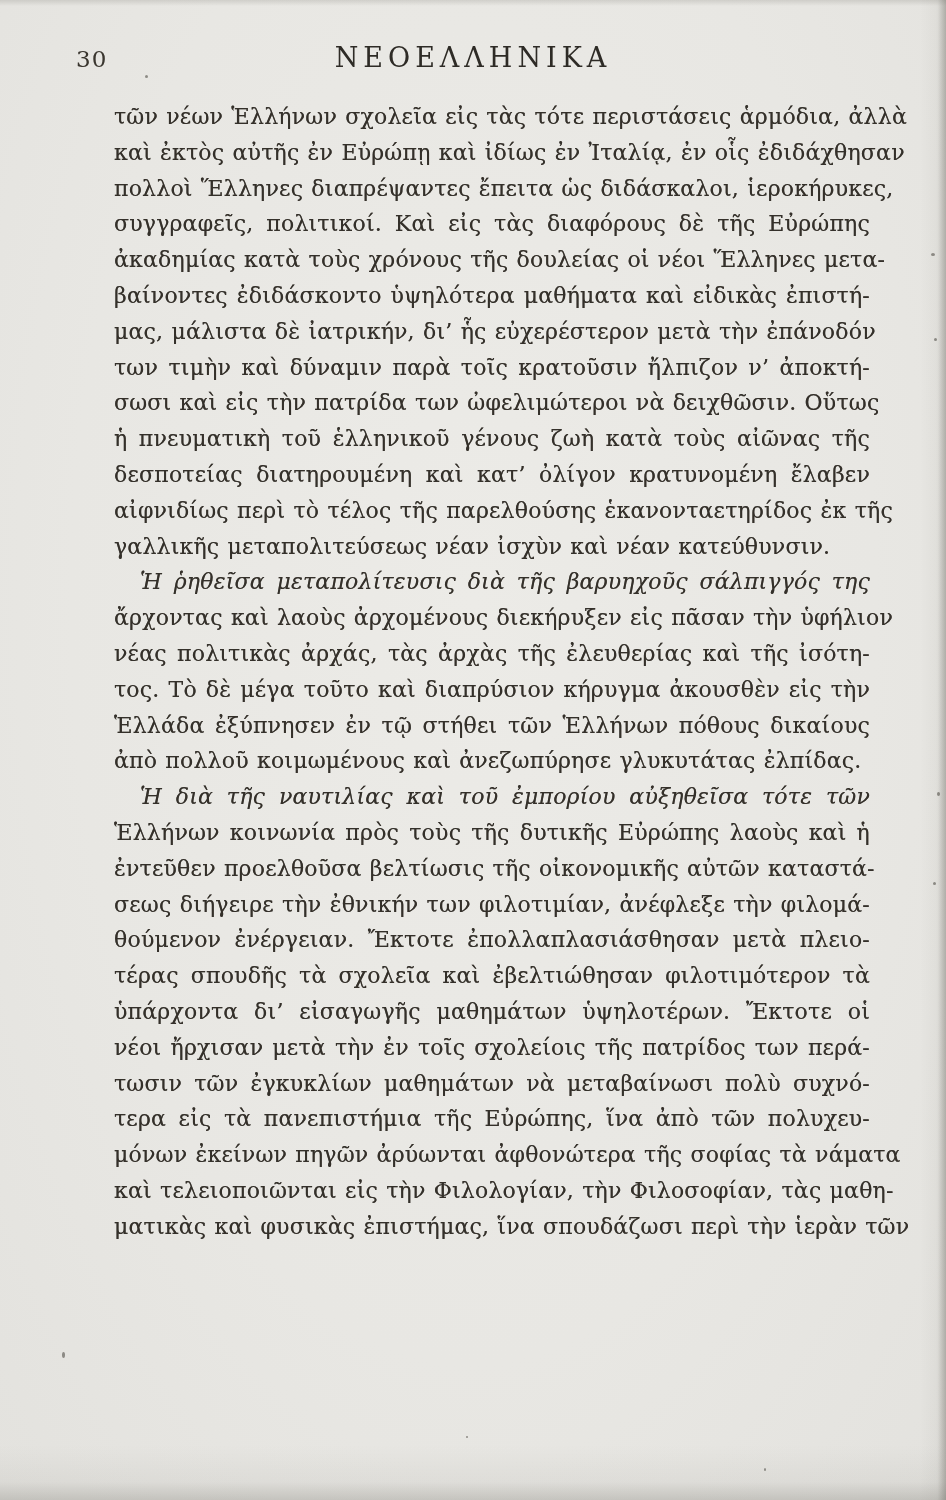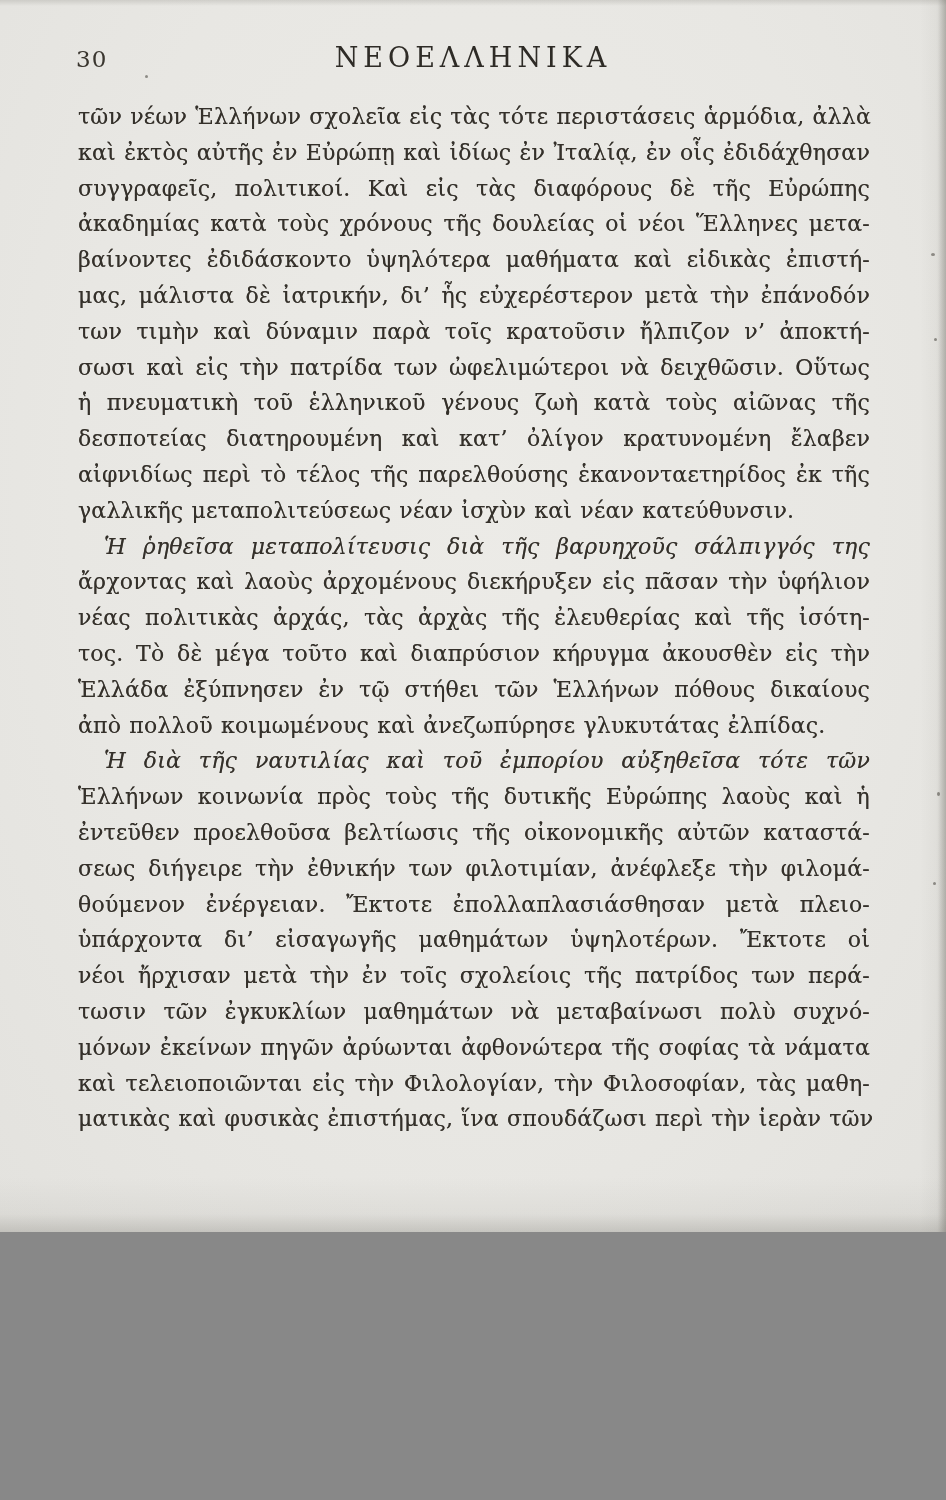--- a/index.html
+++ b/index.html
@@ -1,19 +1,19 @@
 <!DOCTYPE html>
 <html><head>
 <meta charset="utf-8">
 <style>
   html, body { margin: 0; padding: 0; background: #888; }
   .page {
     position: relative;
     width: 946px;
-    height: 1232px;
+    height: 1500px;
     overflow: hidden;
     background:
       linear-gradient(to bottom, rgba(110,108,100,0.20) 0px, rgba(110,108,100,0) 6px),
       linear-gradient(to top, rgba(120,118,110,0.30) 0px, rgba(120,118,110,0.08) 18px, rgba(120,118,110,0) 55px),
       linear-gradient(to left, rgba(120,118,110,0.22) 0px, rgba(120,118,110,0.06) 10px, rgba(120,118,110,0) 26px),
       radial-gradient(ellipse at 50% 40%, #ecebe7 0%, #e8e7e3 60%, #e3e2de 100%);
     font-family: "DejaVu Serif", "Liberation Serif", serif;
     color: #34302a;
   }
   .pagenum {
@@ -43,20 +43,21 @@
     line-height: 35.8px;
     letter-spacing: 0.2px;
     word-spacing: 1px;
     text-shadow: 0 0 0.5px rgba(52,48,42,0.65);
   }
   .line {
     height: 35.8px;
     white-space: nowrap;
     text-align: justify;
     text-align-last: justify;
+    margin-left: 36px;
   }
   .line.para-end {
     text-align-last: left;
   }
   .line.indent {
     text-indent: 26px;
     font-style: italic;
   }
   .speck {
     position: absolute;
@@ -76,20 +77,21 @@
 <body>
 
 <div class="page">
 
   <div class="pagenum">30</div>
   <div class="title">ΝΕΟΕΛΛΗΝΙΚΑ</div>
 
   <div class="body-text">
     <div class="line">τῶν νέων Ἑλλήνων σχολεῖα εἰς τὰς τότε περιστάσεις ἁρμόδια, ἀλλὰ</div>
     <div class="line">καὶ ἐκτὸς αὐτῆς ἐν Εὐρώπῃ καὶ ἰδίως ἐν Ἰταλίᾳ, ἐν οἷς ἐδιδάχθησαν</div>
+    <div class="line">πολλοὶ Ἕλληνες διαπρέψαντες ἔπειτα ὡς διδάσκαλοι, ἱεροκήρυκες,</div>
     <div class="line">συγγραφεῖς, πολιτικοί. Καὶ εἰς τὰς διαφόρους δὲ τῆς Εὐρώπης</div>
     <div class="line">ἀκαδημίας κατὰ τοὺς χρόνους τῆς δουλείας οἱ νέοι Ἕλληνες μετα-</div>
     <div class="line">βαίνοντες ἐδιδάσκοντο ὑψηλότερα μαθήματα καὶ εἰδικὰς ἐπιστή-</div>
     <div class="line">μας, μάλιστα δὲ ἰατρικήν, δι’ ἧς εὐχερέστερον μετὰ τὴν ἐπάνοδόν</div>
     <div class="line">των τιμὴν καὶ δύναμιν παρὰ τοῖς κρατοῦσιν ἤλπιζον ν’ ἀποκτή-</div>
     <div class="line">σωσι καὶ εἰς τὴν πατρίδα των ὠφελιμώτεροι νὰ δειχθῶσιν. Οὕτως</div>
     <div class="line">ἡ πνευματικὴ τοῦ ἑλληνικοῦ γένους ζωὴ κατὰ τοὺς αἰῶνας τῆς</div>
     <div class="line">δεσποτείας διατηρουμένη καὶ κατ’ ὀλίγον κρατυνομένη ἔλαβεν</div>
     <div class="line">αἰφνιδίως περὶ τὸ τέλος τῆς παρελθούσης ἑκανονταετηρίδος ἐκ τῆς</div>
     <div class="line para-end">γαλλικῆς μεταπολιτεύσεως νέαν ἰσχὺν καὶ νέαν κατεύθυνσιν.</div>
@@ -97,23 +99,25 @@
     <div class="line">ἄρχοντας καὶ λαοὺς ἀρχομένους διεκήρυξεν εἰς πᾶσαν τὴν ὑφήλιον</div>
     <div class="line">νέας πολιτικὰς ἀρχάς, τὰς ἀρχὰς τῆς ἐλευθερίας καὶ τῆς ἰσότη-</div>
     <div class="line">τος. Τὸ δὲ μέγα τοῦτο καὶ διαπρύσιον κήρυγμα ἀκουσθὲν εἰς τὴν</div>
     <div class="line">Ἑλλάδα ἐξύπνησεν ἐν τῷ στήθει τῶν Ἑλλήνων πόθους δικαίους</div>
     <div class="line para-end">ἀπὸ πολλοῦ κοιμωμένους καὶ ἀνεζωπύρησε γλυκυτάτας ἐλπίδας.</div>
     <div class="line indent">Ἡ διὰ τῆς ναυτιλίας καὶ τοῦ ἐμπορίου αὐξηθεῖσα τότε τῶν</div>
     <div class="line">Ἑλλήνων κοινωνία πρὸς τοὺς τῆς δυτικῆς Εὐρώπης λαοὺς καὶ ἡ</div>
     <div class="line">ἐντεῦθεν προελθοῦσα βελτίωσις τῆς οἰκονομικῆς αὐτῶν καταστά-</div>
     <div class="line">σεως διήγειρε τὴν ἐθνικήν των φιλοτιμίαν, ἀνέφλεξε τὴν φιλομά-</div>
     <div class="line">θούμενον ἐνέργειαν. Ἔκτοτε ἐπολλαπλασιάσθησαν μετὰ πλειο-</div>
+    <div class="line">τέρας σπουδῆς τὰ σχολεῖα καὶ ἐβελτιώθησαν φιλοτιμότερον τὰ</div>
     <div class="line">ὑπάρχοντα δι’ εἰσαγωγῆς μαθημάτων ὑψηλοτέρων. Ἔκτοτε οἱ</div>
     <div class="line">νέοι ἤρχισαν μετὰ τὴν ἐν τοῖς σχολείοις τῆς πατρίδος των περά-</div>
     <div class="line">τωσιν τῶν ἐγκυκλίων μαθημάτων νὰ μεταβαίνωσι πολὺ συχνό-</div>
+    <div class="line">τερα εἰς τὰ πανεπιστήμια τῆς Εὐρώπης, ἵνα ἀπὸ τῶν πολυχευ-</div>
     <div class="line">μόνων ἐκείνων πηγῶν ἀρύωνται ἀφθονώτερα τῆς σοφίας τὰ νάματα</div>
     <div class="line">καὶ τελειοποιῶνται εἰς τὴν Φιλολογίαν, τὴν Φιλοσοφίαν, τὰς μαθη-</div>
     <div class="line">ματικὰς καὶ φυσικὰς ἐπιστήμας, ἵνα σπουδάζωσι περὶ τὴν ἱερὰν τῶν</div>
   </div>
 
   <div class="edge-shadow"></div>
 
   <div class="speck" style="left:931px; top:253px; width:4px; height:3px;"></div>
   <div class="speck" style="left:934px; top:338px; width:3px; height:3px;"></div>
   <div class="speck" style="left:937px; top:792px; width:3px; height:4px;"></div>

